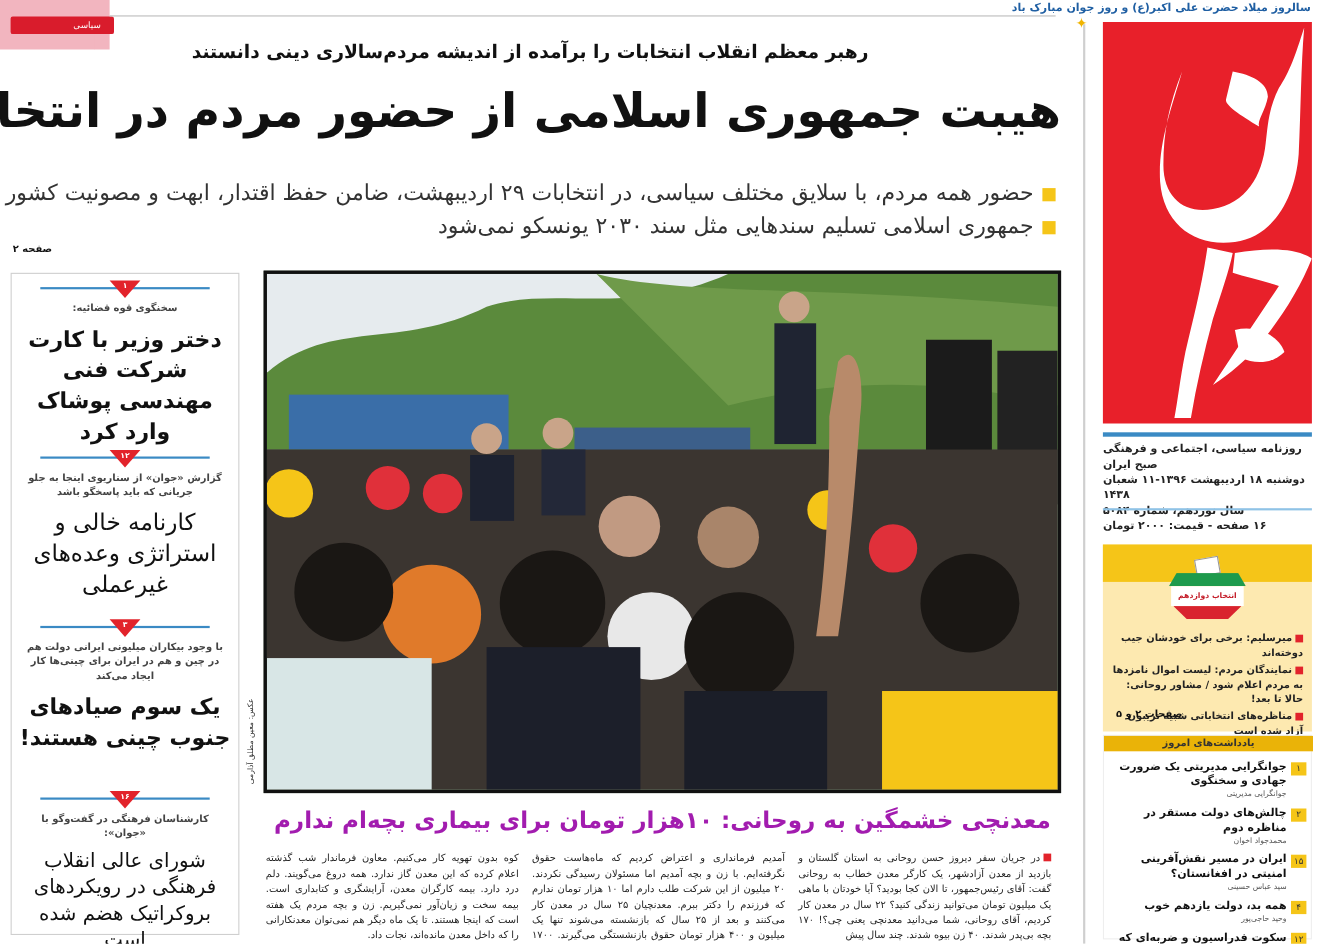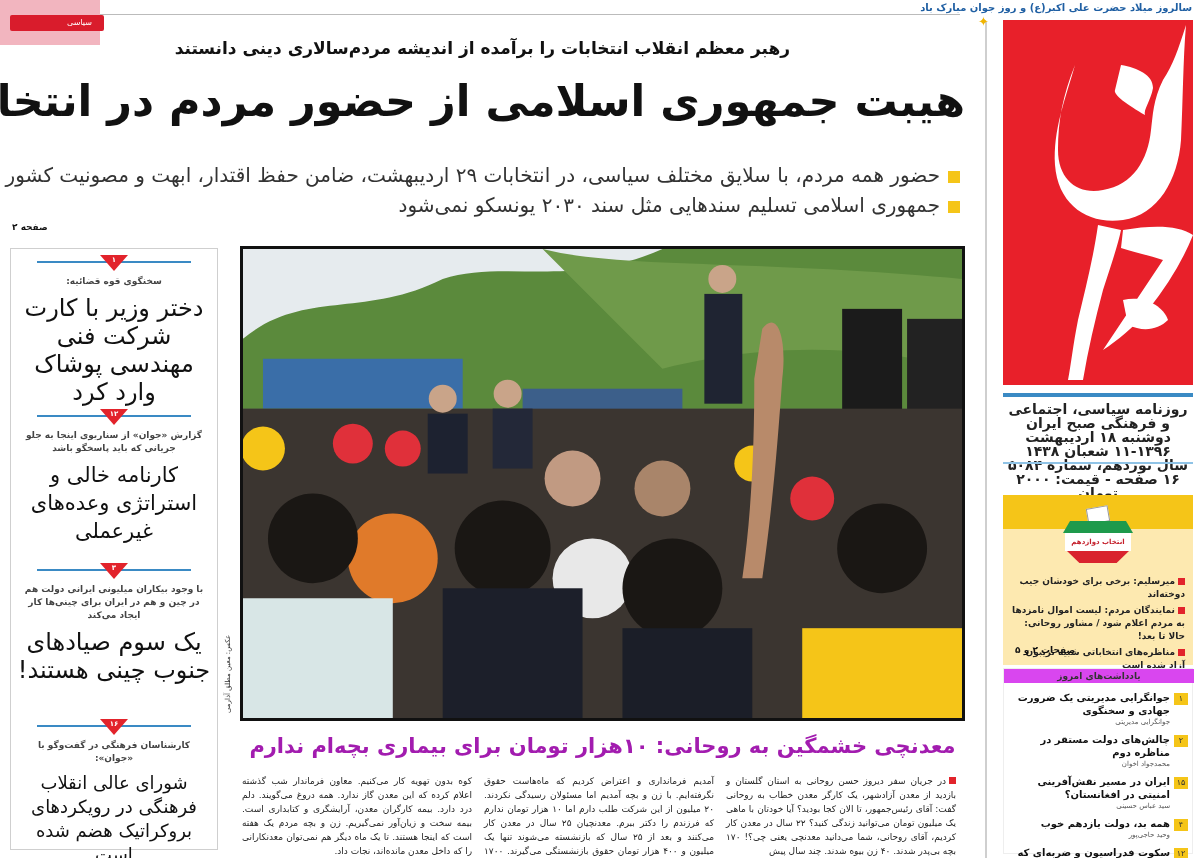--- a/index.html
+++ b/index.html
@@ -10,37 +10,37 @@
   .corner-tag { position: absolute; left: 0; top: 0; width: 100px; height: 45px; background: #f2b5bf; direction: ltr; }
   .corner-tag .inner { position: absolute; left: 10px; top: 15px; width: 94px; height: 16px; background: #d91c2c; color: #fff; font-size: 8px; line-height: 16px; text-align: right; padding-right: 12px; border-radius: 2px; }
   .corner-tag .tri { position: absolute; left: 86px; top: 31px; width: 0; height: 0; border-left: 14px solid #f2b5bf; border-bottom: 14px solid transparent; }
   .top-rule { position: absolute; left: 100px; top: 14px; width: 860px; height: 1px; background: #bbb; }
   .vline { position: absolute; left: 985px; top: 22px; width: 2px; height: 836px; background: #cfcfcf; }
   .star { position: absolute; left: 978px; top: 14px; color: #f0b400; font-size: 13px; }
   .birthday { position: absolute; right: 8px; top: 2px; width: 200px; color: #1f5fa3; font-size: 10px; font-weight: bold; text-align: right; white-space: nowrap; }
   .logo { position: absolute; left: 1003px; top: 20px; width: 190px; height: 365px; background: #e8202a; overflow: hidden; }
   .logo svg { width: 100%; height: 100%; }
   .bluebar { position: absolute; left: 1003px; top: 393px; width: 190px; height: 4px; background: #3a8ac4; }
-  .masthead-info { position: absolute; left: 1003px; top: 402px; width: 190px; text-align: center; font-size: 14px; line-height: 14px; color: #222; font-weight: bold; }
+  .masthead-info { position: absolute; left: 1003px; top: 402px; width: 190px; text-align: left; font-size: 10px; line-height: 14px; color: #222; font-weight: bold; }
   .bluebar2 { position: absolute; left: 1003px; top: 462px; width: 190px; height: 2px; background: #8fc3e6; }
 
   .election-box { position: absolute; left: 1003px; top: 495px; width: 190px; height: 170px; background: #fde9b0; }
   .election-box .band { position: absolute; left: 0; top: 0; width: 190px; height: 34px; background: #f5c518; }
   .ballot { position: absolute; left: 60px; top: 12px; width: 70px; height: 64px; }
   .ballot .slip { position: absolute; left: 24px; top: 0; width: 22px; height: 16px; background: #fff; border: 1px solid #999; transform: rotate(-10deg); }
   .ballot .g { position: absolute; left: 0; top: 14px; width: 70px; height: 12px; background: #1e9a4c; clip-path: polygon(10% 0, 90% 0, 100% 100%, 0 100%); }
   .ballot .w { position: absolute; left: 2px; top: 26px; width: 66px; height: 18px; background: #fff; font-size: 7px; color: #c41e2a; text-align: center; line-height: 18px; font-weight: bold; }
   .ballot .r { position: absolute; left: 4px; top: 44px; width: 62px; height: 12px; background: #d9232e; clip-path: polygon(0 0, 100% 0, 80% 100%, 20% 100%); }
   .el-items { position: absolute; right: 8px; top: 80px; width: 176px; font-size: 9px; font-weight: bold; line-height: 13px; color: #222; }
   .el-items .it { margin-bottom: 3px; }
   .el-items .sq { display: inline-block; width: 7px; height: 7px; background: #e2232b; margin-left: 3px; vertical-align: middle; }
   .el-pages { position: absolute; left: 12px; top: 150px; font-size: 9px; font-weight: bold; }
 
   .notes-box { position: absolute; left: 1003px; top: 668px; width: 190px; height: 186px; background: #fff; border: 1px solid #eee; }
-  .notes-title { position: absolute; left: 0; top: 0; width: 190px; height: 14px; background: #d946ef; color: #333; font-size: 9px; text-align: center; line-height: 14px; font-weight: bold; }
+  .notes-title { position: absolute; left: 0; top: 0; width: 190px; height: 14px; background: #eab308; color: #333; font-size: 9px; text-align: center; line-height: 14px; font-weight: bold; }
   .notes-list { position: absolute; right: 4px; top: 22px; width: 182px; }
   .note { display: flex; flex-direction: row; margin-bottom: 6px; }
   .note .num { flex: 0 0 14px; height: 12px; background: #f5c518; color: #333; font-size: 8px; text-align: center; line-height: 12px; margin-left: 4px; margin-top: 2px; }
   .note .txt { font-size: 10px; font-weight: bold; line-height: 13px; color: #111; text-align: right; }
   .note .auth { font-size: 7px; color: #555; font-weight: normal; display: block; line-height: 10px; }
 
   
   .kicker { position: absolute; left: 250px; top: 38px; width: 540px; text-align: center; font-size: 17px; font-weight: bold; color: #111; white-space: nowrap; }
   .headline { position: absolute; left: 10px; top: 76px; width: 955px; text-align: right; font-size: 43px; font-weight: bold; color: #111; white-space: nowrap; letter-spacing: -1px; }
   .subs { position: absolute; right: 240px; top: 160px; width: 740px; }
@@ -51,21 +51,21 @@
   
   .left-col { position: absolute; left: 10px; top: 248px; width: 208px; height: 602px; border: 1px solid #cfcfcf; background: #fff; }
   .story { position: absolute; left: 0; width: 206px; text-align: center; }
   .story .divider { position: relative; height: 14px; margin: 0 10px; }
   .story .divider .ln { position: absolute; top: 6px; height: 2px; width: 72px; background: #3a8ac4; }
   .story .divider .ln.l { left: 16px; }
   .story .divider .ln.r { right: 16px; }
   .story .divider .tri { position: absolute; left: 50%; top: 0; transform: translateX(-50%); width: 0; height: 0; border-left: 14px solid transparent; border-right: 14px solid transparent; border-top: 16px solid #e2232b; }
   .story .divider .num { position: absolute; left: 50%; top: 1px; transform: translateX(-50%); color: #fff; font-size: 7px; font-weight: bold; }
   .story .pre { font-size: 9px; font-weight: bold; color: #444; line-height: 13px; margin-top: 6px; padding: 0 8px; }
-  .story .hd { font-size: 24px; font-weight: normal; color: #111; line-height: 28px; margin-top: 6px; padding: 0 6px; }
+  .story .hd { font-size: 20px; font-weight: bold; color: #111; line-height: 28px; margin-top: 6px; padding: 0 6px; }
   .story .hd.thin { font-weight: normal; font-size: 21px; }
 
   
   .photo { position: absolute; left: 240px; top: 246px; width: 725px; height: 475px; border: 3px solid #111; overflow: hidden; background: #6b7d6a; }
   .photo svg { width: 100%; height: 100%; display: block; }
   .photo-credit { position: absolute; left: 224px; top: 635px; width: 12px; height: 80px; writing-mode: vertical-rl; transform: rotate(180deg); font-size: 7px; color: #333; }
 
   
   .lower-head { position: absolute; left: 240px; top: 734px; width: 725px; text-align: center; font-size: 21px; font-weight: bold; color: #a21caf; white-space: nowrap; }
   .cols { position: absolute; left: 236px; top: 774px; width: 726px; height: 84px; display: flex; flex-direction: row; }

